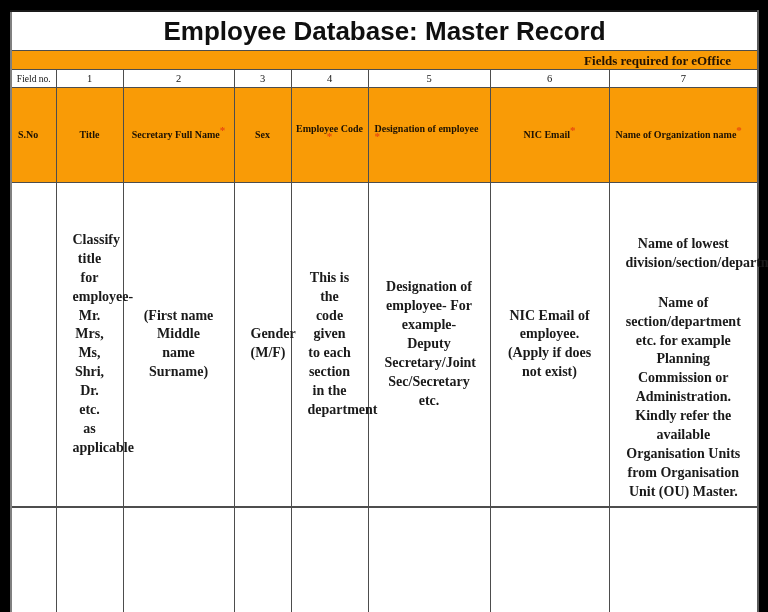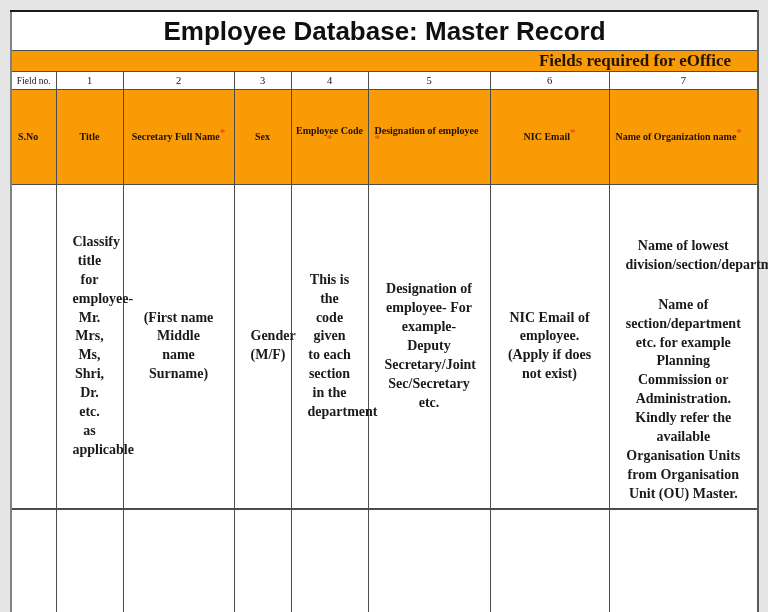--- a/index.html
+++ b/index.html
@@ -12,21 +12,21 @@
     width: 768px;
     height: 612px;
     font-family: "Liberation Serif", "DejaVu Serif", serif;
     overflow: hidden;
   }
 
   .sheet {
     position: relative;
     width: 768px;
     height: 612px;
-    background: #e5e5e5;
+    background: #000000;
   }
 
   
   .table-wrap {
     position: absolute;
     left: 10px;
     top: 10px;
     width: 747px;
   }
 
@@ -72,21 +72,21 @@
     text-align: right;
     vertical-align: middle !important;
     padding-right: 26px !important;
     border-left: 2px solid #808080 !important;
     border-right: 2px solid #5a5a5a !important;
     border-top: 1px solid #4d4d4d !important;
     border-bottom: 1px solid #4d4d4d !important;
   }
   .banner-text {
     font-family: "Liberation Serif", "DejaVu Serif", serif;
-    font-size: 17px;
+    font-size: 13px;
     font-weight: bold;
     color: #231302;
     white-space: nowrap;
   }
 
   
   .fieldno-row td {
     height: 17px;
     text-align: center;
     vertical-align: middle !important;

